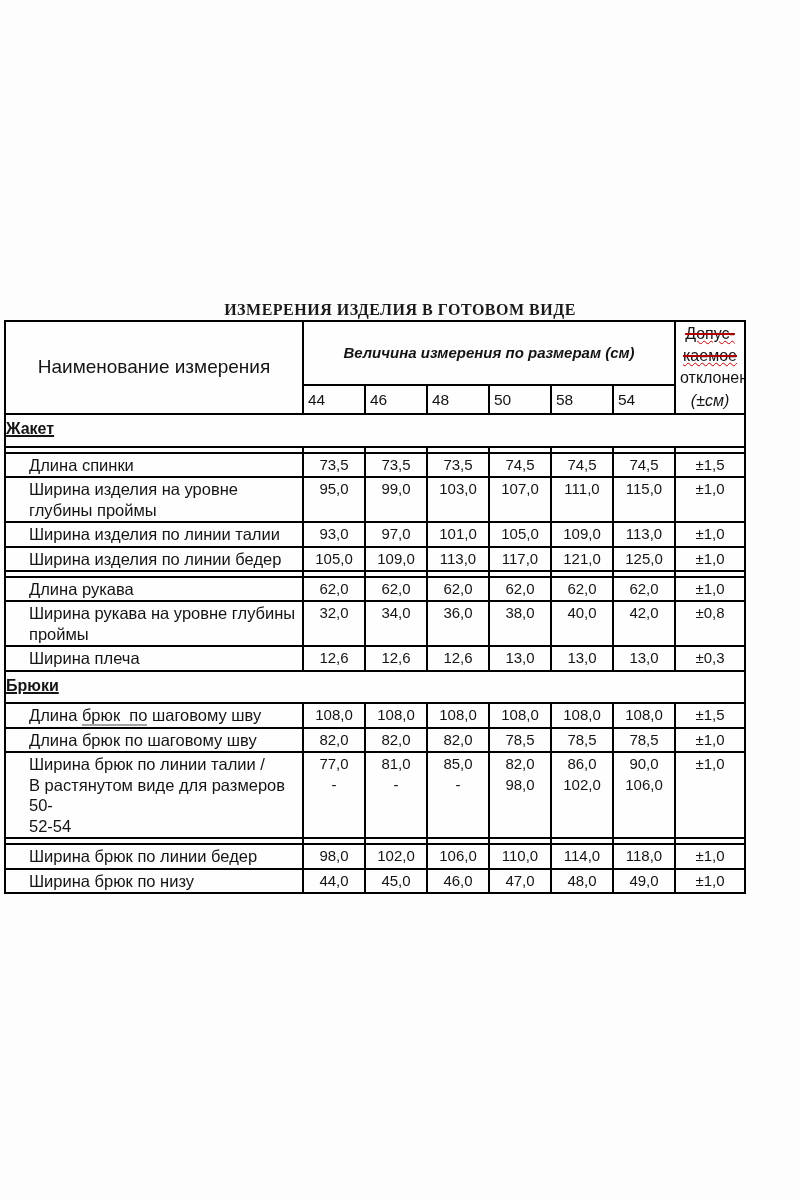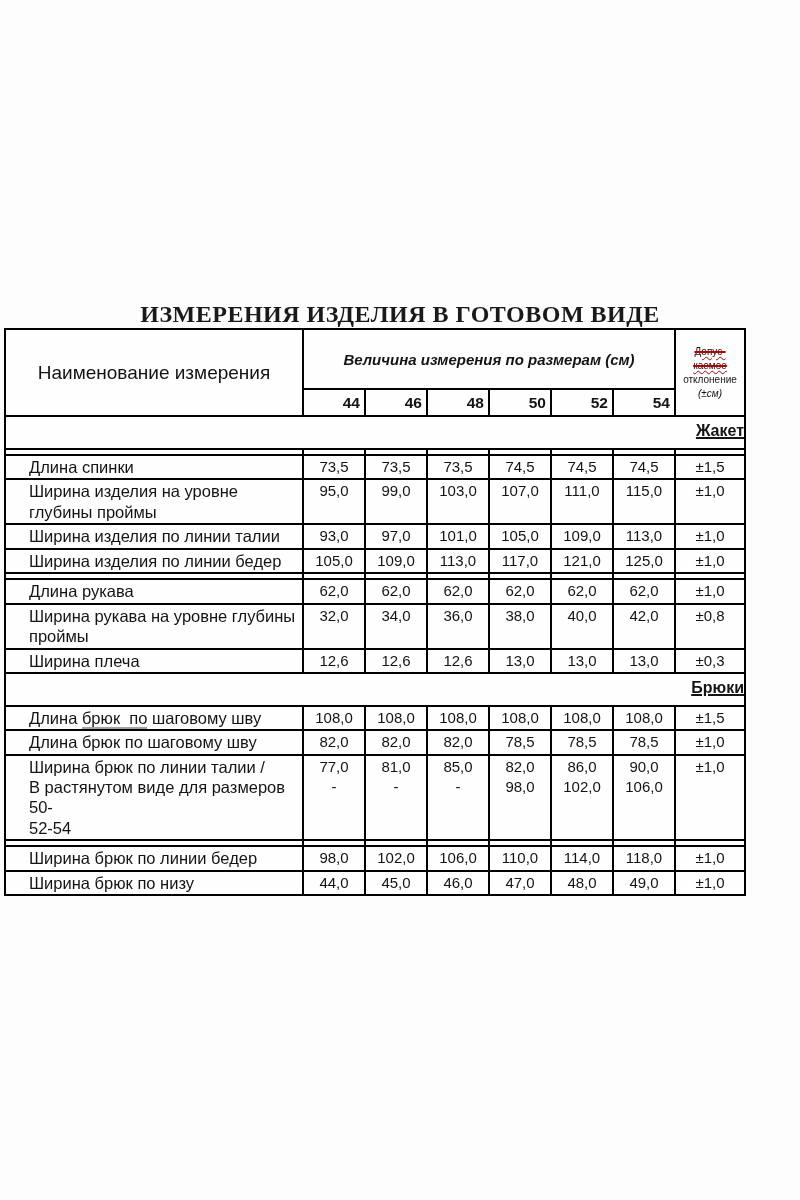--- a/index.html
+++ b/index.html
@@ -9,21 +9,21 @@
     background: #fdfdfd;
     font-family: "Liberation Sans", sans-serif;
     color: #141414;
     overflow: hidden;
   }
   .page-title {
     margin: 0;
     padding-top: 301px;
     text-align: center;
     font-family: "Liberation Serif", serif;
-    font-size: 24px;
+    font-size: 16px;
     font-weight: 700;
     line-height: 1.1;
     letter-spacing: 0.5px;
     color: #1a1a1a;
   }
   table.meas {
     border-collapse: collapse;
     table-layout: fixed;
     width: 742px;
     margin: 1px 0 0 4px;
@@ -41,26 +41,26 @@
   .name-head {
     font-size: 19px; font-weight: 400;
     text-align: center; vertical-align: middle; border-radius: 26px;
   }
   .values-head {
     font-size: 15px; font-weight: 700; font-style: italic;
     text-align: center; vertical-align: middle;
     height: 60px;
   }
   .size-head {
-    font-size: 15.5px; font-weight: 700;
-    text-align: right; vertical-align: middle;
+    font-size: 15.5px; font-weight: 400;
+    text-align: left; vertical-align: middle;
     height: 27px;
   }
   .tol-head {
-    font-size: 10px; font-weight: 400;
+    font-size: 16px; font-weight: 400;
     text-align: center; vertical-align: middle;
     line-height: 1.4;
     padding: 2px 1px;
   }
   .red-wavy {
     text-decoration-line: underline;
     text-decoration-style: wavy;
     text-decoration-color: #c00000;
     text-decoration-thickness: 1px;
   }
@@ -80,21 +80,21 @@
     padding-top: 2px; padding-bottom: 2px;
   }
   tbody td.name {
     text-align: left;
     font-size: 16.5px;
     line-height: 1.24;
     padding-left: 23px;
   }
   tbody td.tol { font-size: 15px; }
   tr.section-row td {
-    text-align: right;
+    text-align: left;
     padding: 3px 0 6px 0;
   }
   .section-label {
     font-weight: 700;
     font-size: 16px;
     text-decoration: underline;
     text-decoration-thickness: 1.5px;
   }
   tr.spacer-row td { height: 6px; padding: 0; font-size: 1px; line-height: 1px; }
   .blue-underline { border-bottom: 2px solid #a3a3a3; }
@@ -126,21 +126,21 @@
           <span class="red-wavy"><span class="red-strike">каемое</span></span><br>
           <span>отклонение</span><br>
           <span class="it">(±см)</span>
         </th>
       </tr>
       <tr>
         <th class="size-head">44</th>
         <th class="size-head">46</th>
         <th class="size-head">48</th>
         <th class="size-head">50</th>
-        <th class="size-head">52</th>
+        <th class="size-head">58</th>
         <th class="size-head">54</th>
       </tr>
     </thead>
     <tbody id="table-body">
         <tr class="section-row">
           <td colspan="8"><span class="section-label">Жакет</span></td>
         </tr>
         <tr class="spacer-row">
           <td></td>
           <td></td>

